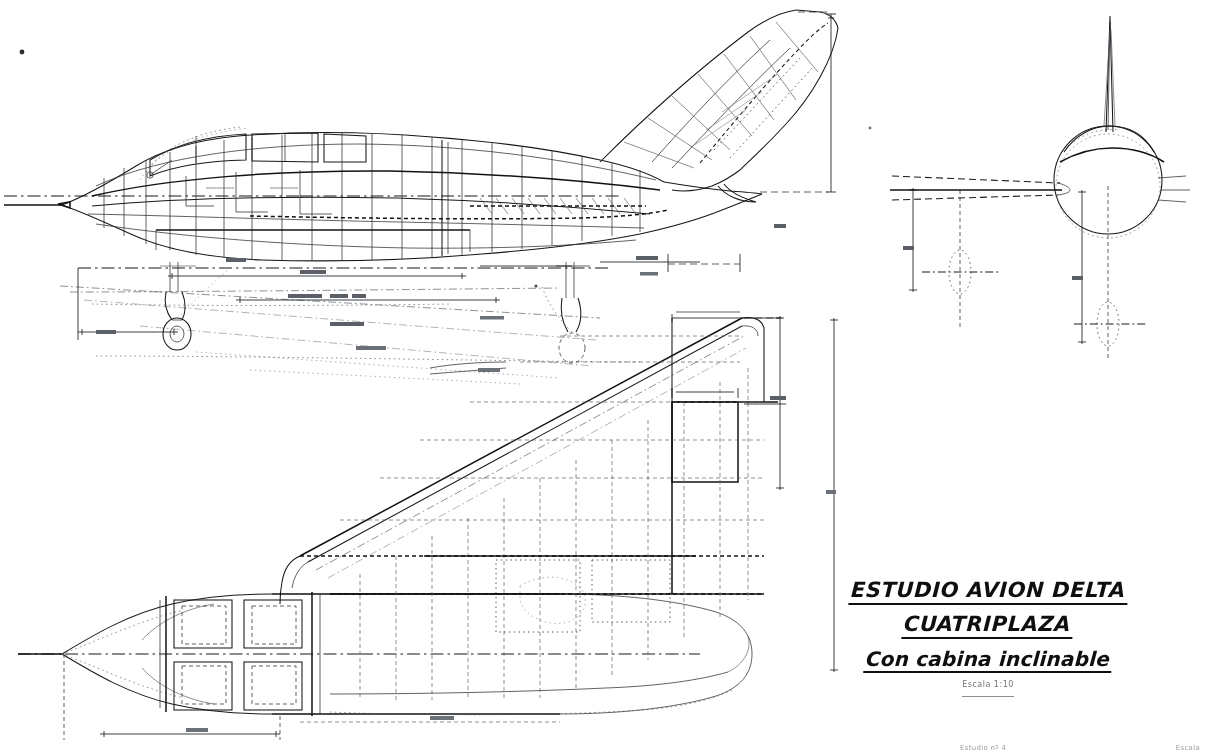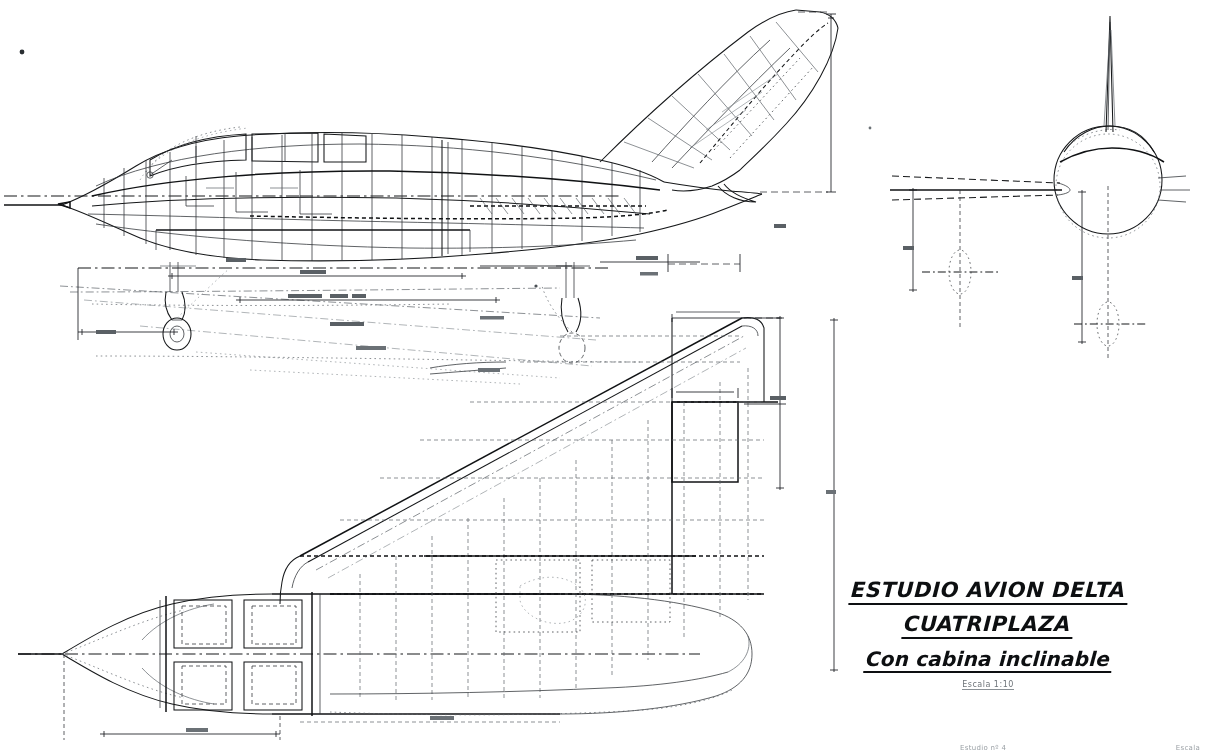--- a/index.html
+++ b/index.html
@@ -83,21 +83,21 @@
     letter-spacing: 0.2px;
   }
   #scale-note {
     margin-top: 7px;
     font-family: "DejaVu Sans", sans-serif;
     font-size: 8px;
     color: #6e7479;
     letter-spacing: 0.5px;
     border-bottom: 0.8px solid #8b9196;
     display: inline-block;
-    padding-bottom: 0;
+    padding-bottom: 7px;
     filter: blur(0.35px);
   }
   #signature-row {
     position: absolute;
     left: 960px;
     top: 744px;
     width: 240px;
     display: flex;
     justify-content: space-between;
     font-family: "DejaVu Sans", sans-serif;

